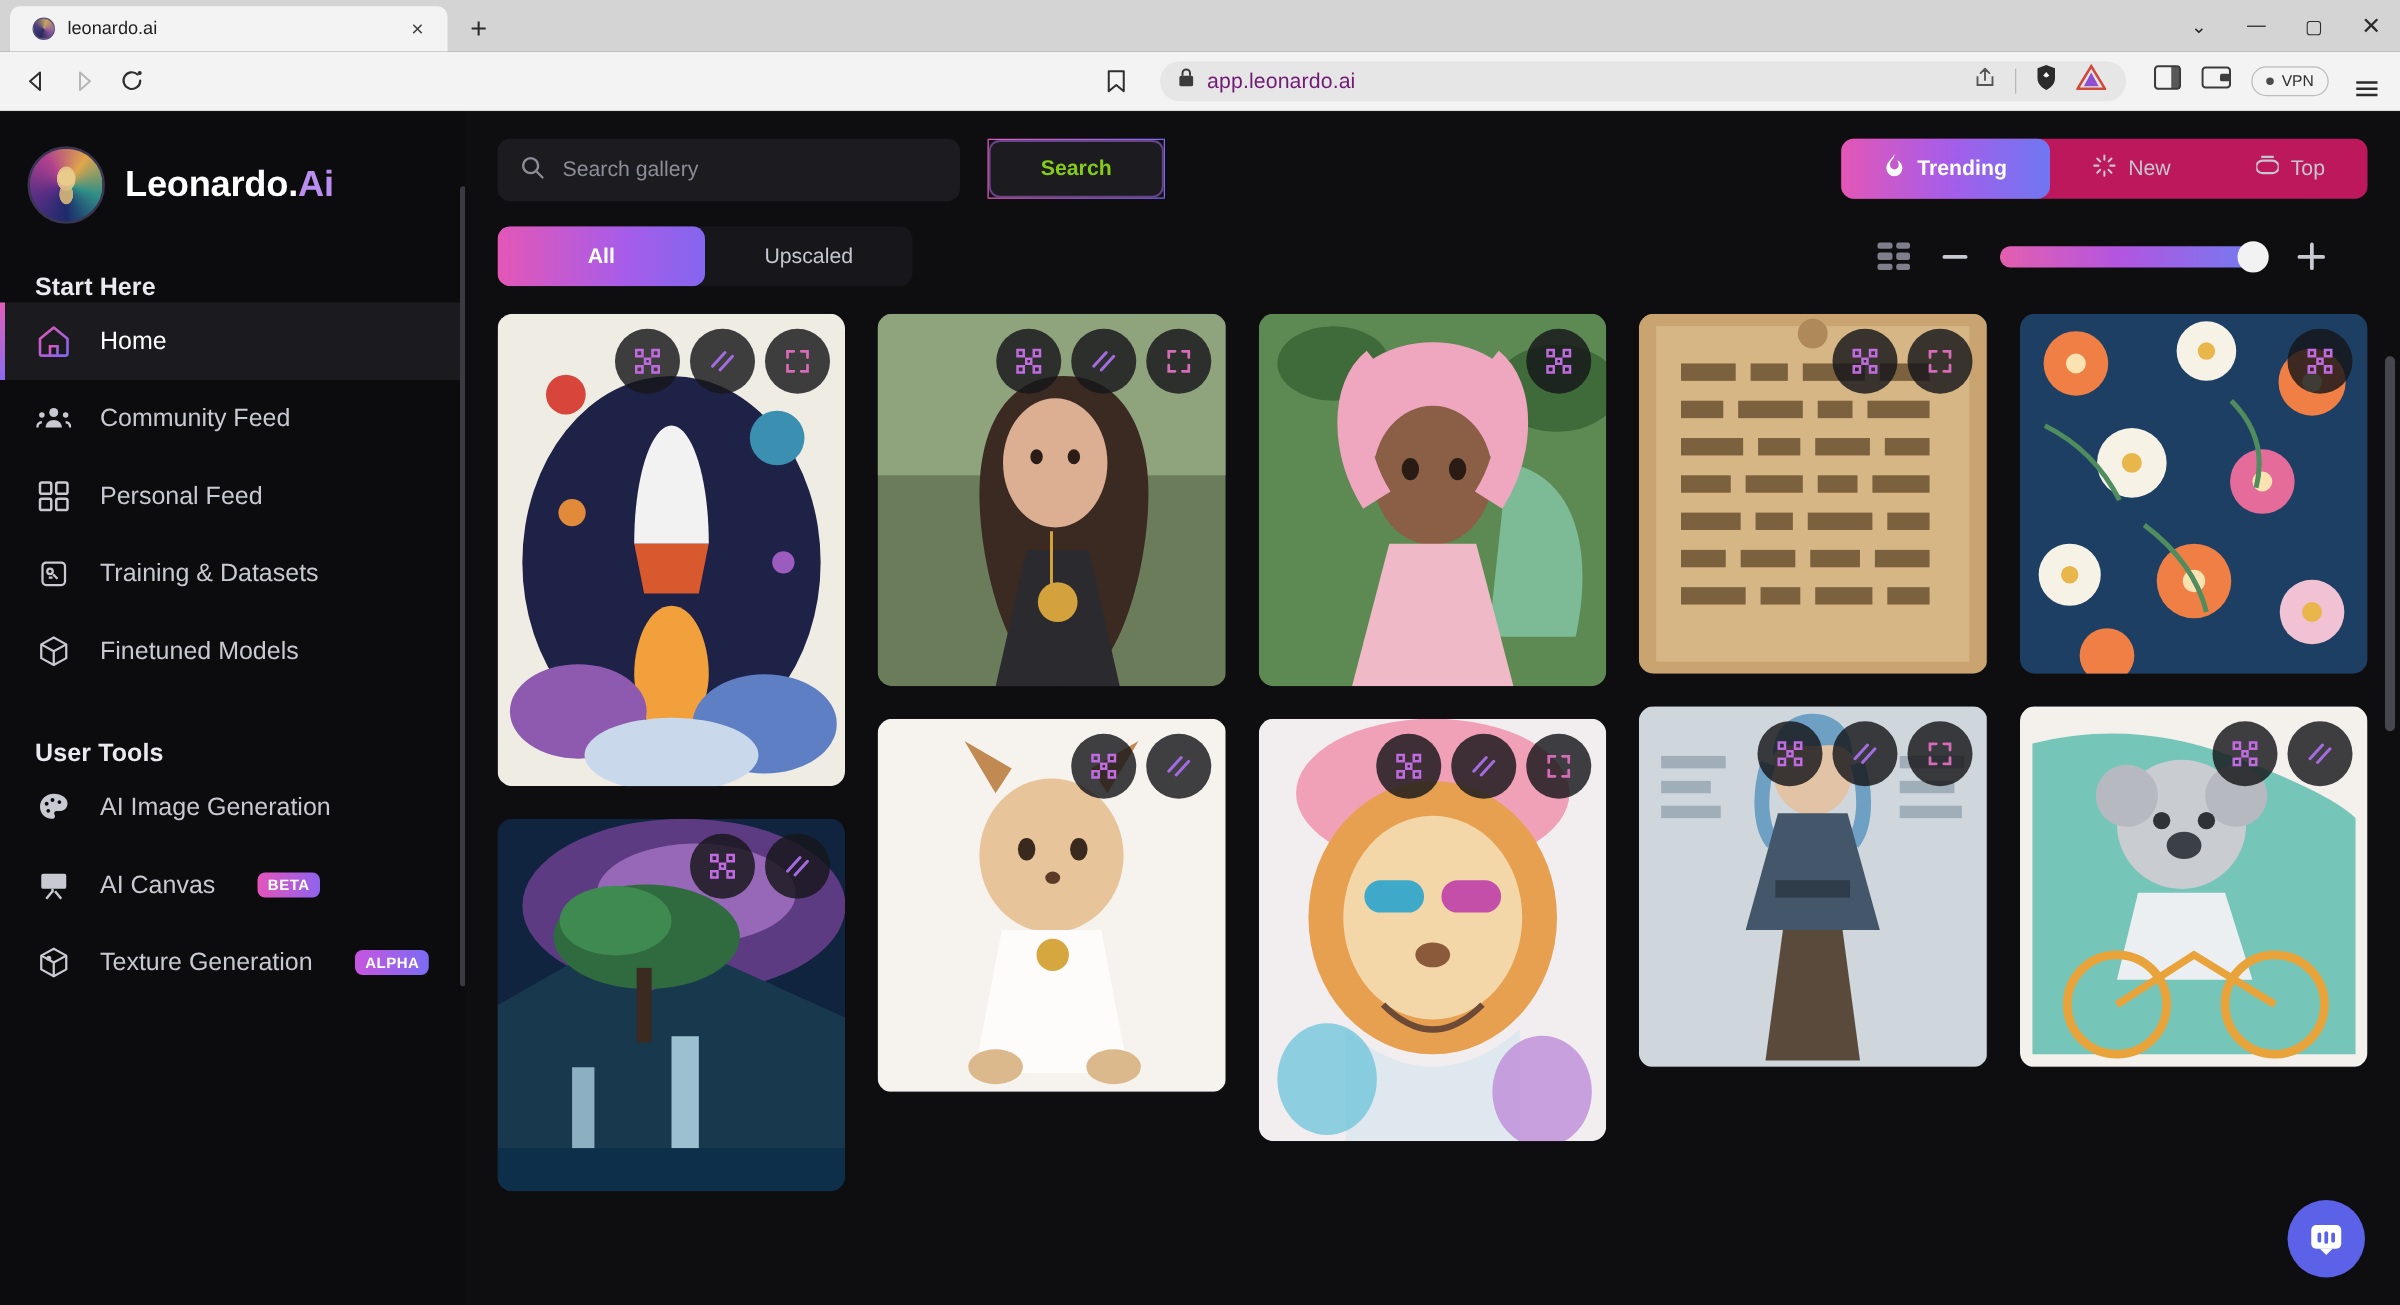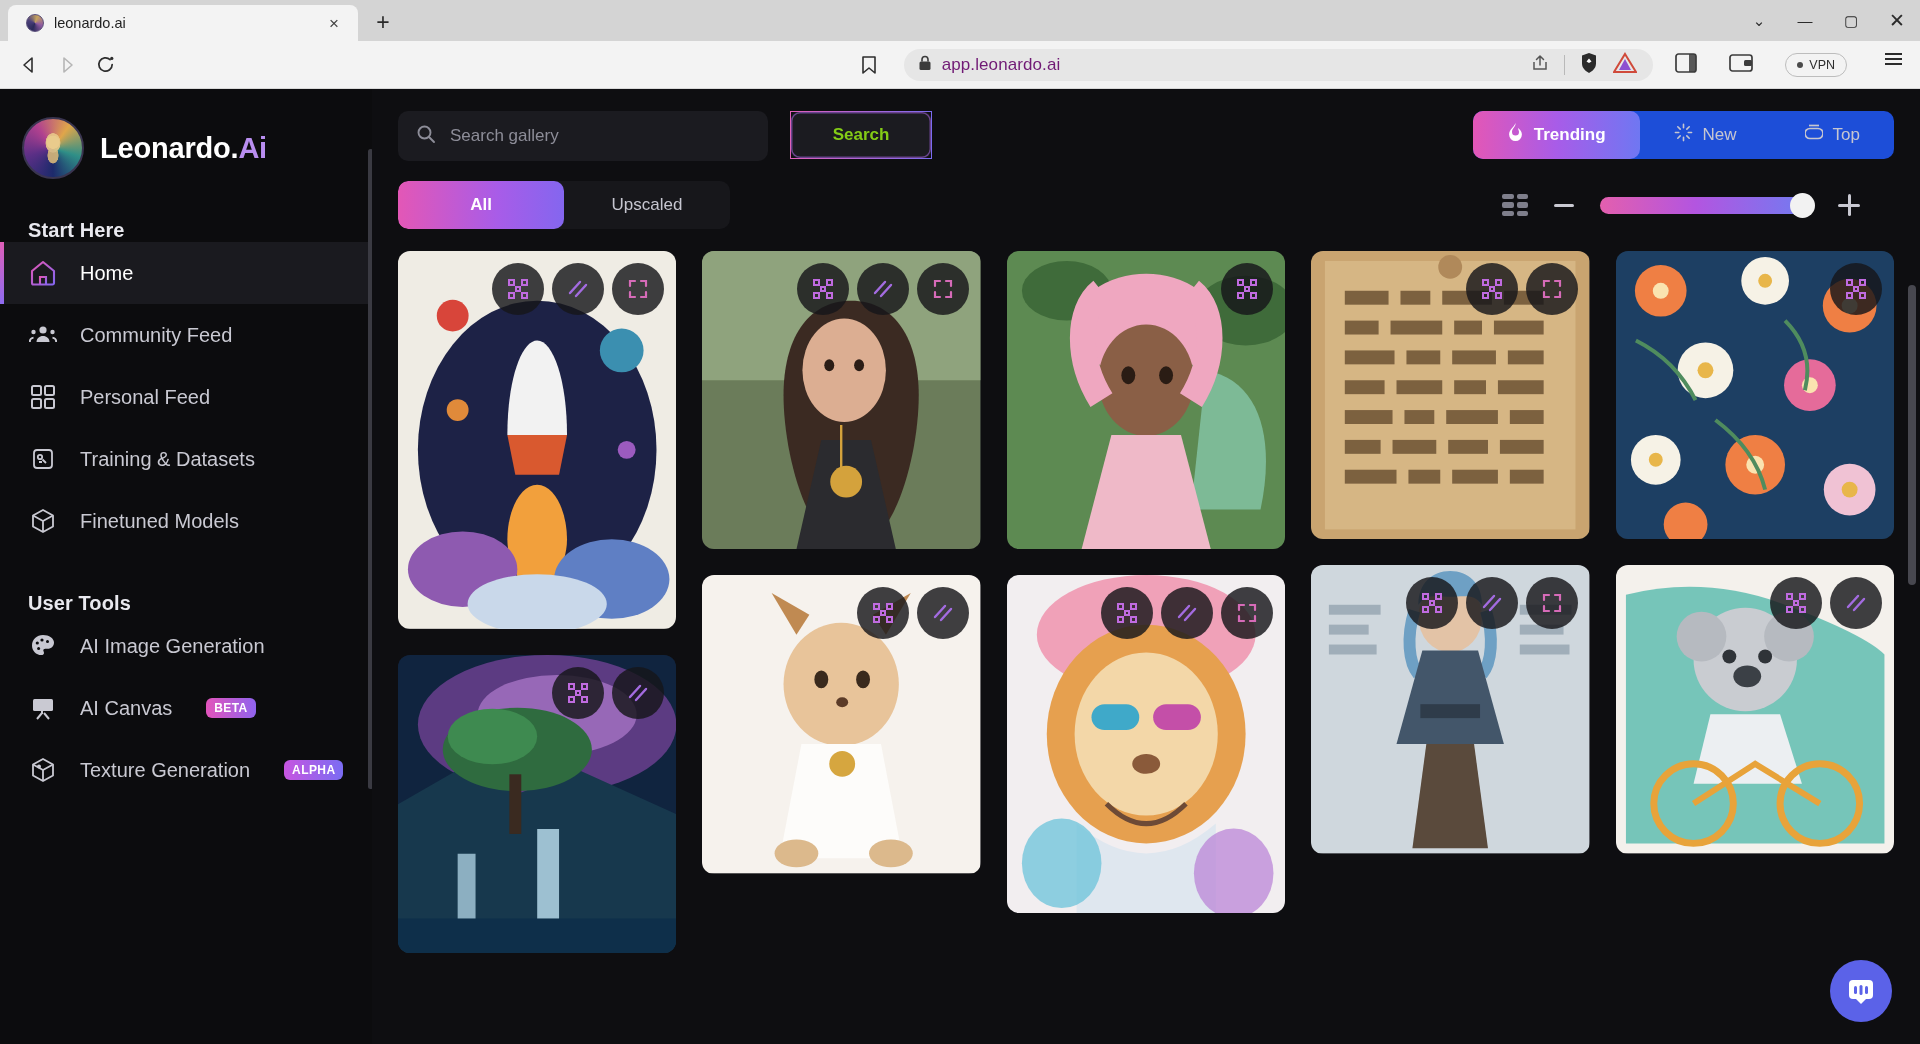--- a/index.html
+++ b/index.html
@@ -52,21 +52,21 @@
     border-radius: 50%; color: #2e2e2e;
   }
   .navbtn.dim { color: #b6b6b6; }
   .urlbar {
     flex: 1; height: 32px; margin: 0 8px 0 14px; background: #e6e6e6; border-radius: 16px;
     display: flex; align-items: center; padding: 0 14px; gap: 10px; min-width: 0;
   }
   .urltext { font-size: 17px; color: #701a75; letter-spacing: .1px; }
   .urlright { margin-left: auto; display: flex; align-items: center; gap: 14px; padding-right: 2px; }
   .vdiv { width: 1px; height: 20px; background: #b9b9b9; }
-  .ext-icons { display: flex; align-items: flex-start; gap: 32px; padding-left: 10px; }
+  .ext-icons { display: flex; align-items: flex-end; gap: 16px; padding-left: 10px; }
   .vpn-pill {
     display: flex; align-items: center; gap: 6px; border: 1px solid #bdbdbd;
     border-radius: 13px; height: 24px; padding: 0 11px; font-size: 12.5px; color: #2e2e2e;
   }
   .vpn-dot { width: 6px; height: 6px; border-radius: 50%; background: #4b4b4b; }
   .hamburger { display: flex; flex-direction: column; gap: 3px; padding: 0 6px; }
   .hamburger i { display: block; width: 17px; height: 2px; background: #2b2b2b; }
 
   
   .page { flex: 1; display: flex; background: #0a0a0c; position: relative; overflow: hidden; }
@@ -151,21 +151,21 @@
     display: flex; align-items: center; gap: 14px; padding: 0 18px;
   }
   .search-box .ph { font-size: 17px; color: #8d8d98; }
   .search-btn {
     width: 142px; height: 48px; border-radius: 10px; background: #1b1b20;
     border: 1.5px solid; border-image: linear-gradient(90deg,#e05fb8,#7b6bf0) 1;
     border-radius: 10px; color: #84cc16; font-size: 17px; font-weight: 700;
     display: flex; align-items: center; justify-content: center;
     box-shadow: 0 0 0 1.5px rgba(170,100,230,.55) inset;
   }
-  .seg-right { margin-left: auto; display: flex; align-items: center; background: #1d4ed8; border-radius: 10px; height: 48px; }
+  .seg-right { margin-left: auto; display: flex; align-items: center; background: #be185d; border-radius: 10px; height: 48px; }
   .seg-btn {
     height: 48px; display: flex; align-items: center; justify-content: center; gap: 10px;
     padding: 0 34px; font-size: 17px; color: #c6c6d0; border-radius: 10px; white-space: nowrap;
   }
   .seg-btn.active {
     background: linear-gradient(90deg,#e357b6 0%,#a85ce8 50%,#6f77f2 100%);
     color: #fff; font-weight: 700;
   }
 
   .tb-row2 { display: flex; align-items: center; margin-top: 20px; }

